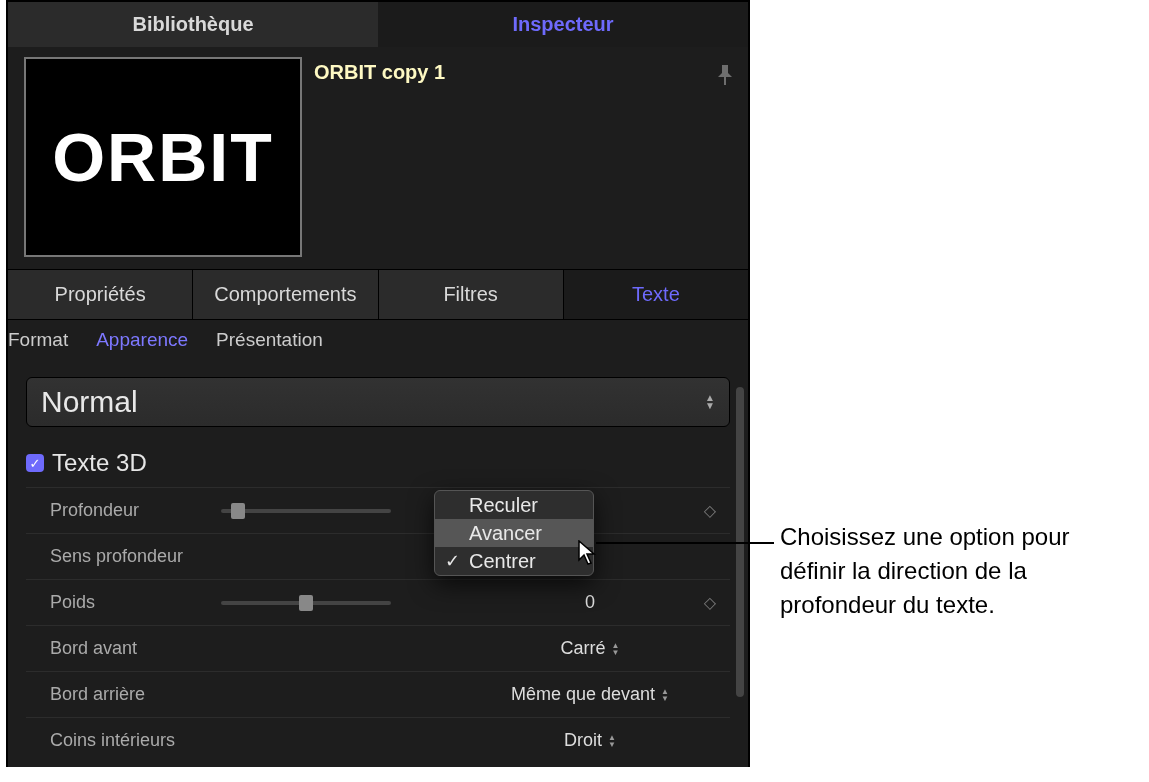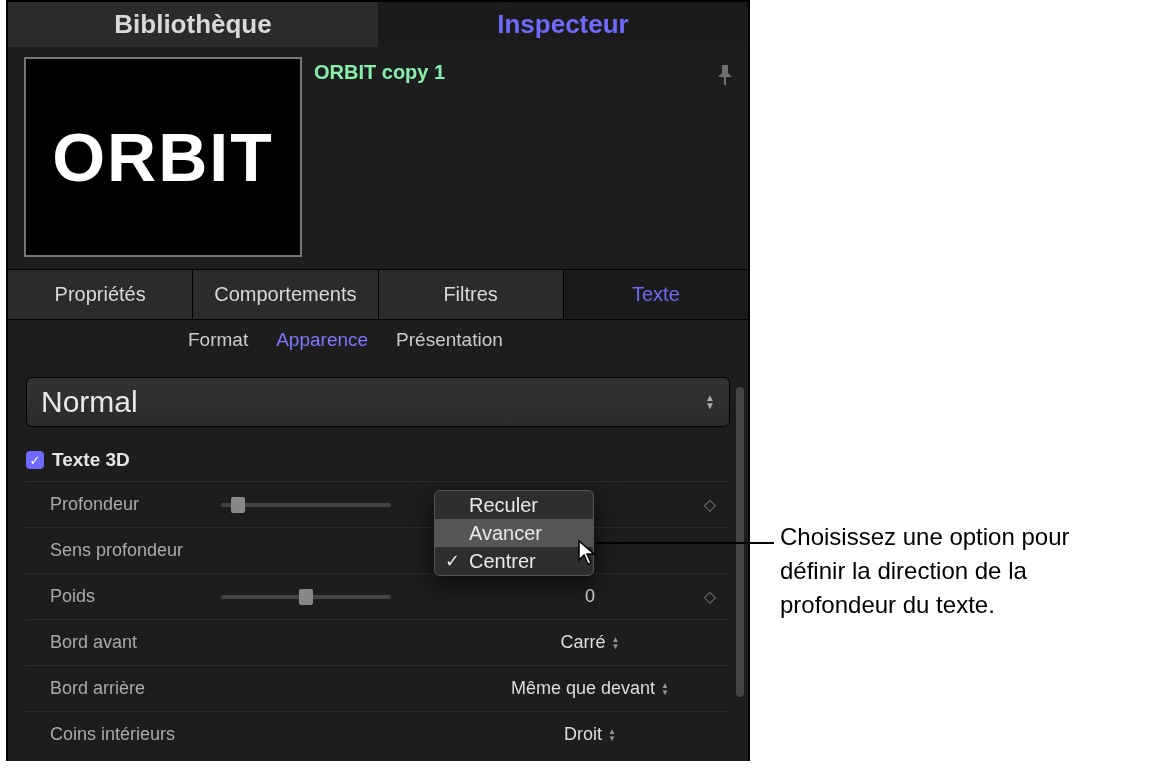--- a/index.html
+++ b/index.html
@@ -1,37 +1,37 @@
 <!DOCTYPE html>
 <html><head>
   <meta charset="utf-8">
   <style>
     * { margin: 0; padding: 0; box-sizing: border-box; font-family: -apple-system, "Helvetica Neue", Helvetica, Arial, sans-serif; }
     body { background: #fff; width: 1149px; height: 782px; position: relative; }
     .panel { position: absolute; left: 6px; top: 0; width: 744px; background: #1d1d1d; border: 2px solid #000; border-bottom: none; }
     .top-tabs { display: flex; height: 45px; }
-    .top-tab { flex: 1; display: flex; align-items: center; justify-content: center; font-size: 26px; font-weight: 600; background: #2b2b2b; color: #d9d9d9; cursor: pointer; }
+    .top-tab { flex: 1; display: flex; align-items: center; justify-content: center; font-size: 20px; font-weight: 600; background: #2b2b2b; color: #d9d9d9; cursor: pointer; }
     .top-tab.active { background: #1b1b1b; color: #6e6afc; }
     .preview-area { display: flex; padding: 10px 0 10px 16px; height: 222px; gap: 12px; }
     .preview-thumb { width: 278px; height: 200px; border: 2px solid #777; background: #000; display: flex; align-items: center; justify-content: center; color: #fff; font-size: 68px; font-weight: 800; letter-spacing: 2px; text-align: center; }
-    .preview-title-area { flex: 1; color: #86efac; font-size: 20px; font-weight: 600; padding-top: 4px; display: flex; justify-content: space-between; align-items: flex-start; padding-right: 16px; }
+    .preview-title-area { flex: 1; color: #fef9c3; font-size: 20px; font-weight: 600; padding-top: 4px; display: flex; justify-content: space-between; align-items: flex-start; padding-right: 16px; }
     .pin-icon { color: #666; font-size: 18px; cursor: pointer; padding-top: 4px; }
     .sub-tabs { display: flex; height: 50px; border-top: 1px solid #000; }
     .sub-tab { flex: 1; display: flex; align-items: center; justify-content: center; font-size: 20px; font-weight: 400; background: #2b2b2b; color: #d9d9d9; cursor: pointer; border-right: 1px solid #000; }
     .sub-tab:last-child { border-right: none; }
     .sub-tab.active { background: #1b1b1b; color: #6e6afc; }
-    .sub-sub-tabs { display: flex; height: 40px; align-items: center; padding-left: 180px; gap: 28px; border-top: 1px solid #000; }
+    .sub-sub-tabs { display: flex; height: 40px; align-items: center; gap: 28px; border-top: 1px solid #000; }
     .sub-sub-item { font-size: 19px; color: #ccc; cursor: pointer; }
     .sub-sub-item.active { color: #7d78ff; }
     .content { padding: 12px 18px 4px 18px; position: relative; }
     .style-select { margin: 6px 0 14px 0; height: 50px; background: linear-gradient(#323232,#2b2b2b); border: 1px solid #000; border-radius: 6px; display: flex; align-items: center; justify-content: space-between; padding: 0 14px; color: #e8e8e8; font-size: 30px; cursor: pointer; }
     .up-down { display: inline-flex; flex-direction: column; color: #aaa; font-size: 10px; line-height: 8px; }
     .section-header { display: flex; align-items: center; gap: 8px; padding: 8px 0 10px 0; }
     .chk { width: 18px; height: 18px; background: #6e6afc; border-radius: 4px; display: inline-flex; align-items: center; justify-content: center; color: #fff; font-size: 13px; cursor: pointer; }
-    .section-title { color: #e6e6e6; font-size: 19px; font-weight: 700; }
+    .section-title { color: #e6e6e6; font-size: 24px; font-weight: 400; }
     .row { display: flex; align-items: center; height: 46px; border-top: 1px solid #2c2c2c; }
     .row-label { width: 195px; color: #aaa; font-size: 18px; padding-left: 24px; }
     .row-mid { flex: 1; position: relative; display: flex; align-items: center; }
     .slider-track { position: relative; width: 170px; height: 4px; background: #444; border-radius: 2px; }
     .slider-thumb { position: absolute; top: -6px; width: 14px; height: 16px; background: #888; border-radius: 2px; }
     .row-value { width: 200px; text-align: center; color: #ddd; font-size: 18px; display: flex; align-items: center; justify-content: center; gap: 6px; }
     .keyframe { width: 40px; text-align: center; color: #777; cursor: pointer; }
     .select-arrows { display: inline-flex; flex-direction: column; font-size: 8px; line-height: 7px; color: #999; }
     .scrollbar { position: absolute; right: 4px; top: 385px; width: 8px; height: 310px; background: #444; border-radius: 4px; cursor: pointer; }
 

